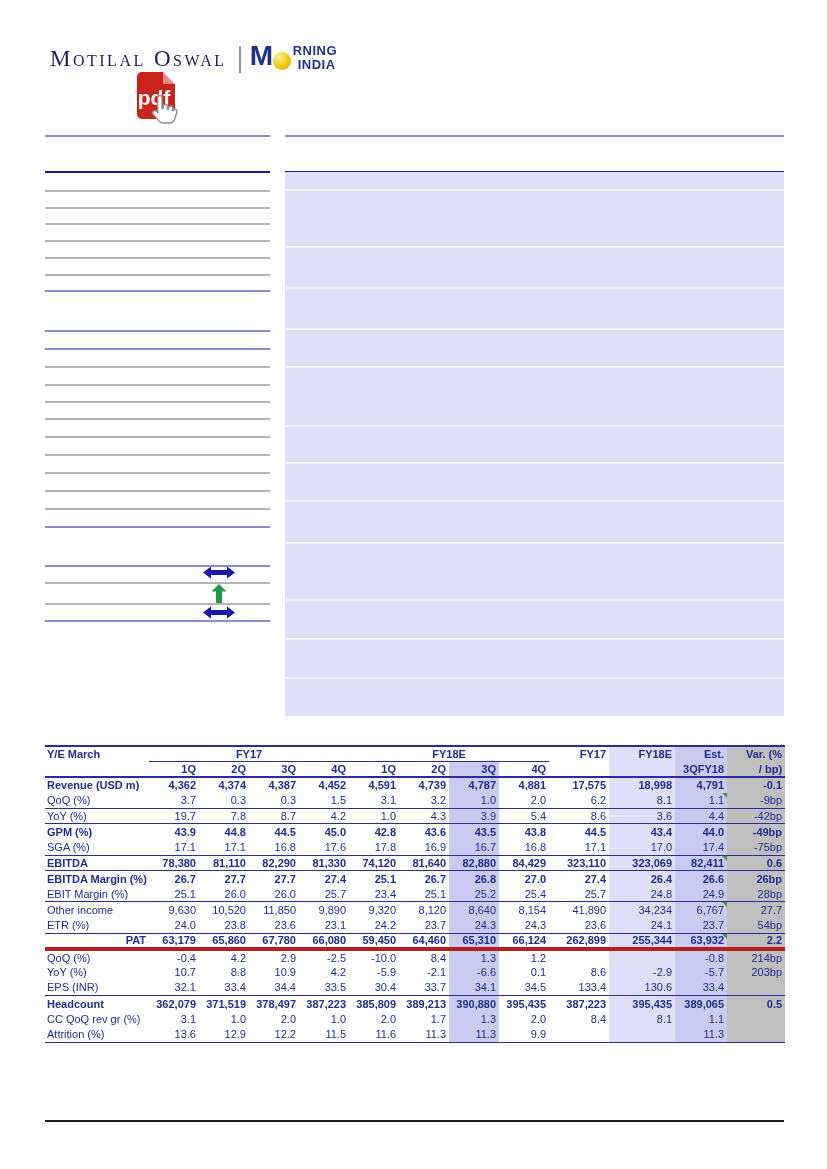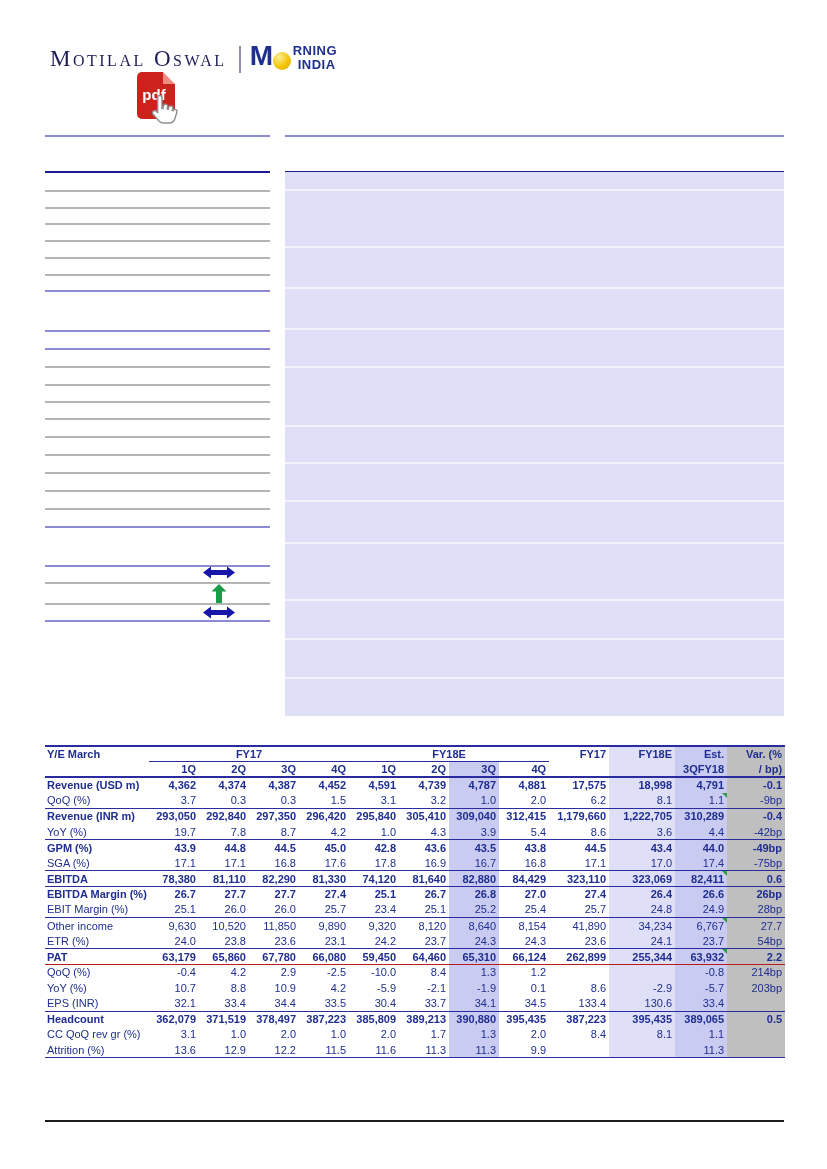--- a/index.html
+++ b/index.html
@@ -30,21 +30,21 @@
   .morning-logo .rning{position:absolute;left:43px;top:1px;font-size:13px;letter-spacing:.5px;}
   .morning-logo .india{position:absolute;left:48px;top:15px;font-size:13px;letter-spacing:.5px;}
 
   
   .pdf-wrap{position:absolute;left:137px;top:72px;width:60px;height:60px;cursor:pointer;}
   .pdf-icon{position:relative;width:38px;height:47px;background:var(--pdf-red);
             border-radius:5px 0 5px 5px;}
   .pdf-fold{position:absolute;top:0;right:0;width:0;height:0;
             border-top:12px solid #fff;border-left:12px solid #ef8c82;}
   .pdf-label{position:absolute;left:0;right:4px;top:14px;text-align:center;color:#fff;
-             font-weight:700;font-size:15px;}
+             font-weight:700;font-size:21px;}
   .cursor-svg{position:absolute;left:11px;top:21px;}
 
   
   .hline{position:absolute;height:2px;}
   .hline.p{background:#8b8bcf;height:1.6px;}
   .hline.n{background:#1b1b8f;height:2.2px;}
   .hline.g{background:#b5b5b5;height:1.6px;}
   .left-x{left:45px;width:225px;}
   .right-x{left:285px;width:499px;}
 
@@ -59,21 +59,21 @@
   table.results{position:absolute;left:45px;top:745px;width:740px;border-collapse:collapse;
       table-layout:fixed;font-size:11px;color:var(--navy);}
   table.results td{height:15.6px;padding:0 3px;text-align:right;overflow:hidden;white-space:nowrap;}
   table.results td.lbl{text-align:left;padding-left:2px;}
   table.results thead td{font-weight:700;}
   table.results tr.h1 td{border-top:2px solid var(--border-navy);}
   table.results tr.h1 td.grp{text-align:center;border-bottom:1.2px solid var(--border-navy);}
   table.results tr.h2 td{border-bottom:2px solid var(--border-navy);}
   table.results tr.bold td{font-weight:700;}
   table.results tr.bb-navy td{border-bottom:1.2px solid var(--border-navy);}
-  table.results tr.bb-gray td{border-bottom:1px solid #b91c1c;}
+  table.results tr.bb-gray td{border-bottom:4px solid #b91c1c;text-align:right;}
   td.hl-med{background:var(--hl-med);margin-left:31px;}
   td.hl-light{background:var(--hl-light);}
   td.hl-gray{background:var(--hl-gray);margin-left:32px;}
   td.rel{position:relative;}
   .flag{position:absolute;top:0;right:0;width:0;height:0;
         border-top:5px solid #2e9e44;border-left:5px solid transparent;}
 
   .bottom-rule{position:absolute;left:45px;top:1120px;width:739px;height:2.4px;background:#1c1c1c;}
 </style>
 </head>
@@ -224,35 +224,20 @@
           <td>1.5</td>
           <td>3.1</td>
           <td>3.2</td>
           <td class="hl-med">1.0</td>
           <td>2.0</td>
           <td>6.2</td>
           <td class="hl-light">8.1</td>
           <td class="hl-med rel">1.1<span class="flag"></span></td>
           <td class="hl-gray">-9bp</td>
         </tr>
-        <tr class="bold">
-          <td class="lbl">Revenue (INR m)</td>
-          <td>293,050</td>
-          <td>292,840</td>
-          <td>297,350</td>
-          <td>296,420</td>
-          <td>295,840</td>
-          <td>305,410</td>
-          <td class="hl-med">309,040</td>
-          <td>312,415</td>
-          <td>1,179,660</td>
-          <td class="hl-light">1,222,705</td>
-          <td class="hl-med">310,289</td>
-          <td class="hl-gray">-0.4</td>
-        </tr>
         <tr class="bb-navy">
           <td class="lbl">YoY (%)</td>
           <td>19.7</td>
           <td>7.8</td>
           <td>8.7</td>
           <td>4.2</td>
           <td>1.0</td>
           <td>4.3</td>
           <td class="hl-med">3.9</td>
           <td>5.4</td>
@@ -397,21 +382,21 @@
           <td class="hl-gray">214bp</td>
         </tr>
         <tr>
           <td class="lbl">YoY (%)</td>
           <td>10.7</td>
           <td>8.8</td>
           <td>10.9</td>
           <td>4.2</td>
           <td>-5.9</td>
           <td>-2.1</td>
-          <td class="hl-med">-1.9</td>
+          <td class="hl-med">-6.6</td>
           <td>0.1</td>
           <td>8.6</td>
           <td class="hl-light">-2.9</td>
           <td class="hl-med">-5.7</td>
           <td class="hl-gray">203bp</td>
         </tr>
         <tr class="bb-navy">
           <td class="lbl">EPS (INR)</td>
           <td>32.1</td>
           <td>33.4</td>

